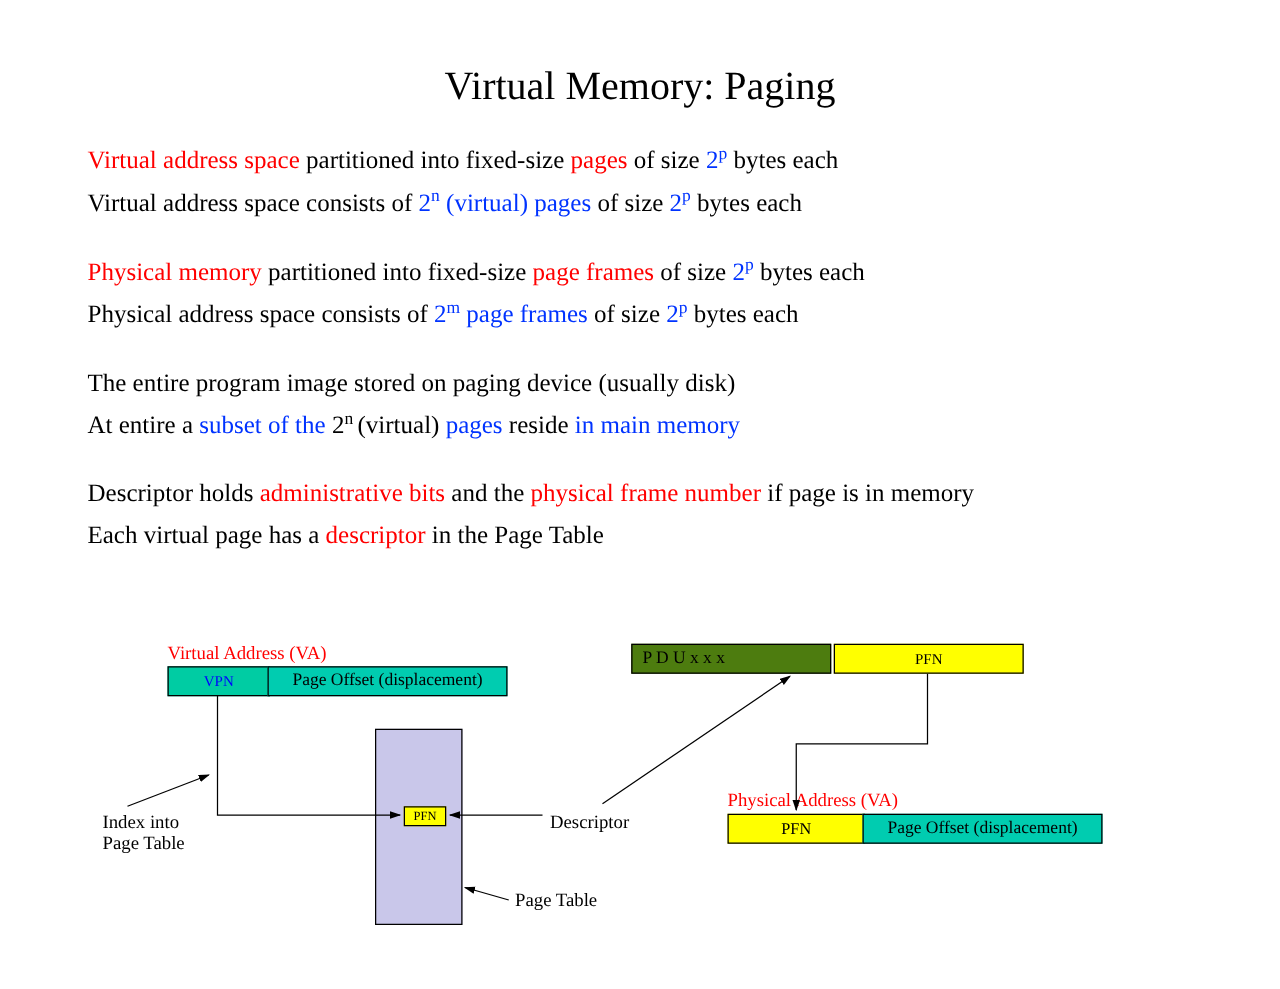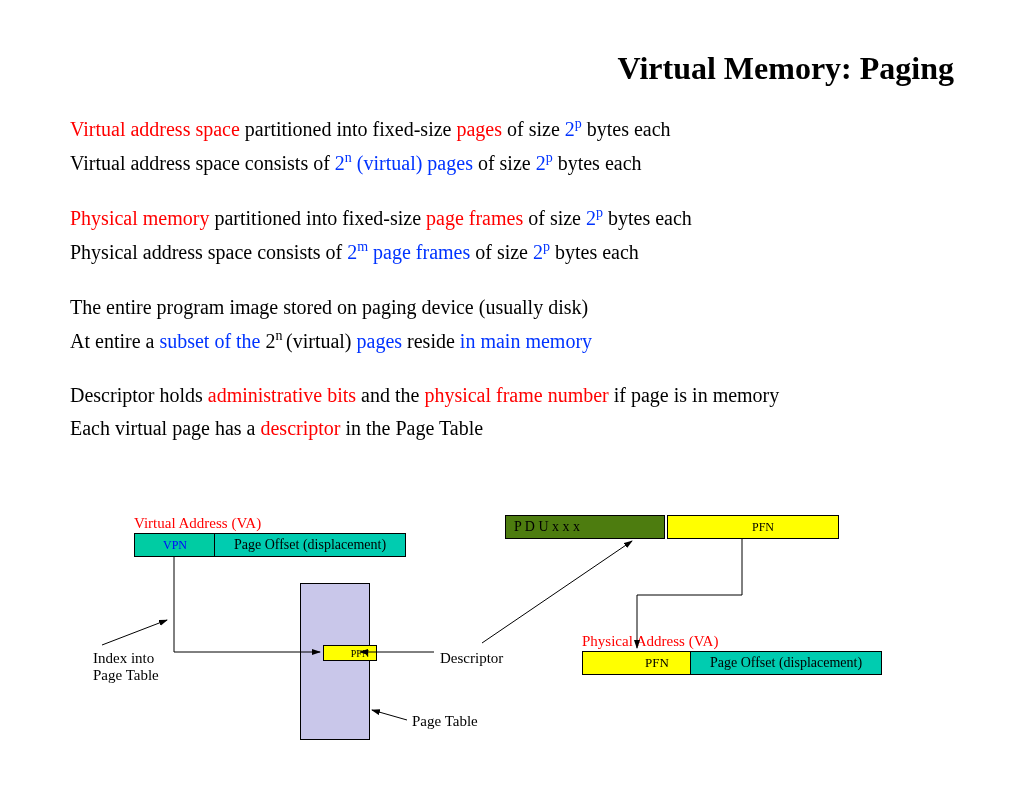--- a/index.html
+++ b/index.html
@@ -8,21 +8,21 @@
     width: 1024px;
     height: 791px;
     font-family: "Times New Roman", Times, serif;
     background: #fff;
     position: relative;
   }
   .page {
     position: absolute; left: 70px; top: 50px; width: 900px;
   }
   h1 {
-    text-align: right; font-size: 32px; font-weight: bold; margin: 0 0 28px 0; width: 884px;
+    text-align: center; font-size: 32px; font-weight: normal; margin: 0 0 28px 0; width: 884px;
   }
   p.line {
     margin: 0 0 6px 0; font-size: 20px; line-height: 1.35;
   }
   .gap { height: 22px; }
   .red { color: #ff0000; }
   .blue { color: #0033ff; }
   sup { font-size: 0.7em; }
 
   
@@ -32,21 +32,21 @@
   }
   .box {
     position: absolute; border: 1px solid #000; font-size: 14px;
     display: flex; align-items: center; justify-content: center;
   }
   .label-sm { position: absolute; font-size: 15px; }
   .label-red { color: #ff0000; }
   .vpn-box { background: #00cca3; color:#0000ff; }
   .offset-box { background: #00ccb0; }
   .offset-text-blue { color:#000000; }
-  .yellow { background: #ffff00; padding-left: 20px; }
+  .yellow { background: #ffff00; }
   .table-box { background: #c9c7ea; border:1px solid #000; }
 
   svg.arrows { position:absolute; left:0; top:0; width:900px; height:260px; pointer-events:none; }
 </style>
 </head>
 <body>
 
 <div class="page">
   <h1>Virtual Memory: Paging</h1>
 
@@ -89,21 +89,21 @@
 
 <div class="diag">
 
   <div class="label-sm label-red" style="left:52px; top:0px;">Virtual Address (VA)</div>
 
   <div class="box vpn-box" style="left:52px; top:18px; width:80px; height:22px; font-size:12px;">VPN</div>
   <div class="box offset-box" style="left:132px; top:18px; width:190px; height:22px;">
     <span><span class="offset-text-blue">Page Offset</span><span> (displacement)</span></span>
   </div>
 
-  <div class="label-sm" style="left:11px; top:135px;">
+  <div class="label-sm" style="left:0px; top:135px;">
     <div>Index into</div>
     <div>Page Table</div>
   </div>
 
   <div class="table-box" style="position:absolute; left:218px; top:68px; width:68px; height:155px;"></div>
 
   <div class="box yellow" style="left:241px; top:130px; width:32px; height:14px; font-size:10px;">PFN</div>
 
   <div class="label-sm" style="left:330px; top:198px;">Page Table</div>
 

